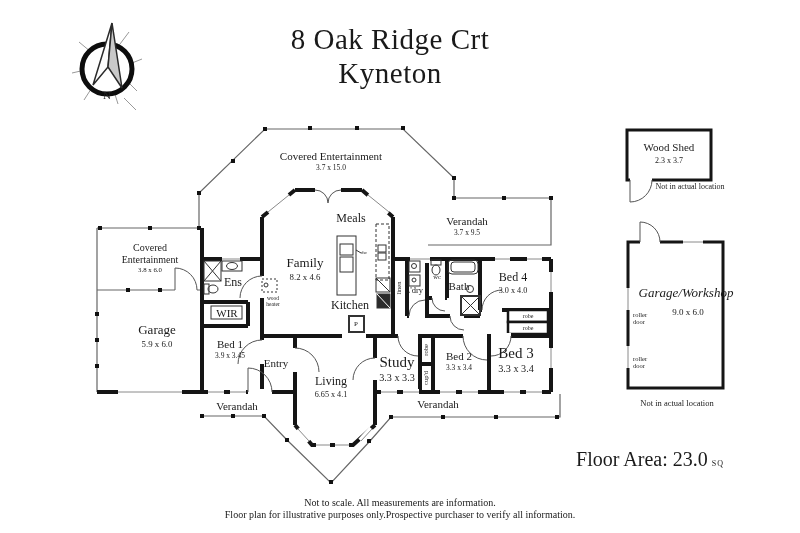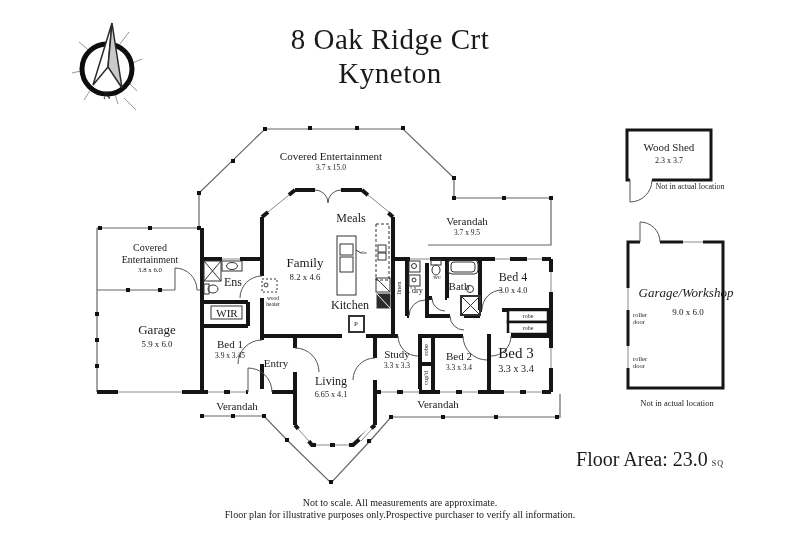--- a/index.html
+++ b/index.html
@@ -240,21 +240,21 @@
   <div class="lbl" style="left:233px;top:283px;font-size:12px;">Ens</div>
   <div class="lbl" style="left:230px;top:349px;font-size:11px;">
     <div>Bed 1</div>
     <div class="dims">3.9 x 3.45</div>
   </div>
   <div class="lbl" style="left:276px;top:363px;font-size:11px;">Entry</div>
   <div class="lbl" style="left:331px;top:387px;font-size:12px;">
     <div>Living</div>
     <div class="dims">6.65 x 4.1</div>
   </div>
-  <div class="lbl" style="left:397px;top:359px;font-size:11px;">
+  <div class="lbl" style="left:397px;top:369px;font-size:15px;">
     <div>Study</div>
     <div class="dims">3.3 x 3.3</div>
   </div>
   <div class="lbl" style="left:459px;top:361px;font-size:11px;">
     <div>Bed 2</div>
     <div class="dims">3.3 x 3.4</div>
   </div>
   <div class="lbl" style="left:516px;top:360px;font-size:15px;">
     <div>Bed 3</div>
     <div class="dims">3.3 x 3.4</div>
@@ -287,16 +287,16 @@
   <div class="lbl" style="left:674px;top:312px;font-size:9px;margin-left:14px;">9.0 x 6.0</div>
   <div class="lbl wrap" style="left:645px;top:318px;font-size:6.5px;width:24px;text-align:left;">roller door</div>
   <div class="lbl wrap" style="left:645px;top:362px;font-size:6.5px;width:24px;text-align:left;">roller door</div>
   <div class="lbl" style="left:677px;top:404px;font-size:8.5px;">Not in actual location</div>
 
   <div class="lbl" style="left:650px;top:459px;">
     <span class="fa-main">Floor Area: 23.0</span>
     <span class="sqcap">sq</span>
   </div>
 
-  <div class="lbl" style="left:400px;top:503px;font-size:10px;">Not to scale. All measurements are approximate.</div>
+  <div class="lbl" style="left:400px;top:503px;font-size:10px;">Not to scale. All measurements are information.</div>
   <div class="lbl" style="left:400px;top:515px;font-size:10px;">Floor plan for illustrative purposes only.Prospective purchaser to verify all information.</div>
 
 </div>
 
 </body></html>

